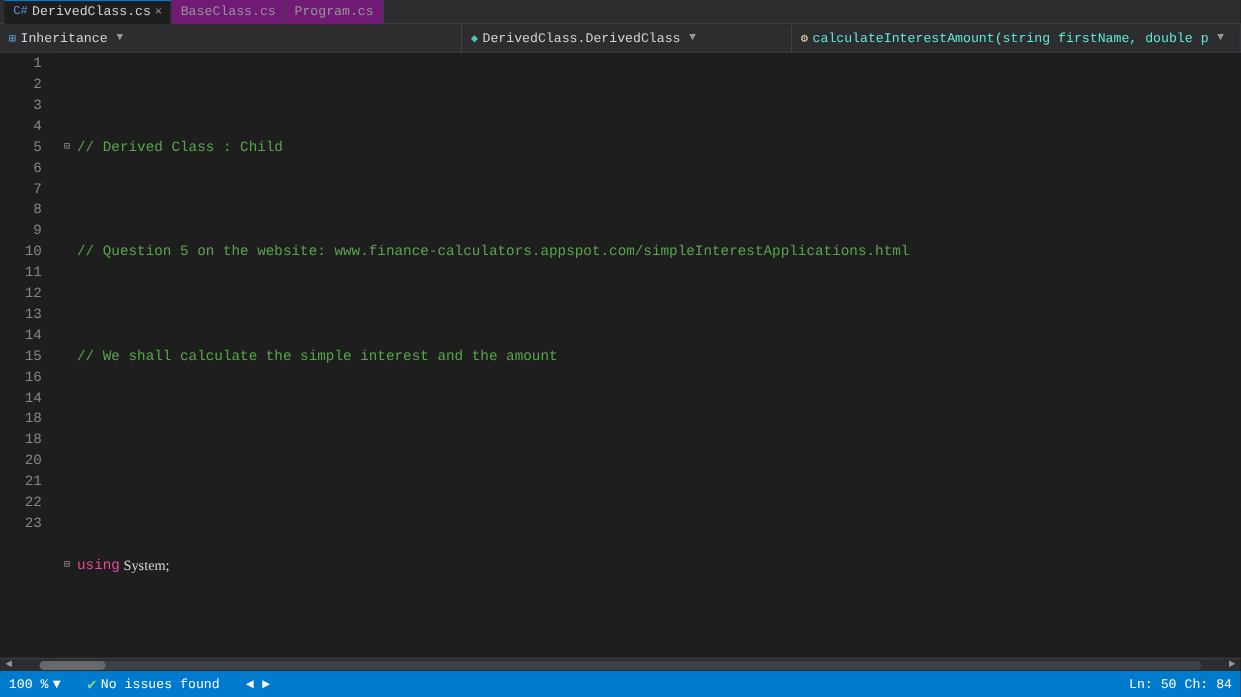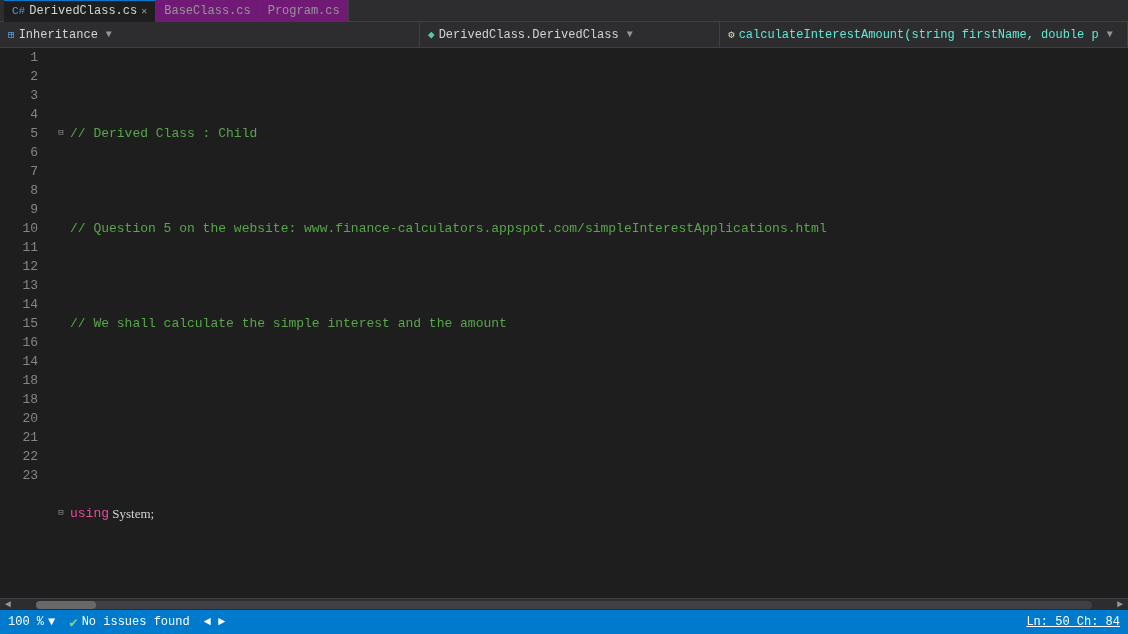--- a/index.html
+++ b/index.html
@@ -157,28 +157,27 @@
       display: flex;
       align-items: center;
       justify-content: space-between;
       padding: 0 8px;
       font-size: 12px;
       color: #ffffff;
     }
     .status-left {
       display: flex;
       align-items: center;
-      gap: 14px;
+      gap: 24px;
       justify-content: center;
     }
     .status-right {
       display: flex;
       align-items: flex-end;
       gap: 12px;
-      text-decoration: underline;
     }
     .zoom-control {
       display: flex;
       align-items: center;
       gap: 4px;
     }
     .status-ok {
       display: flex;
       align-items: center;
       gap: 4px;

